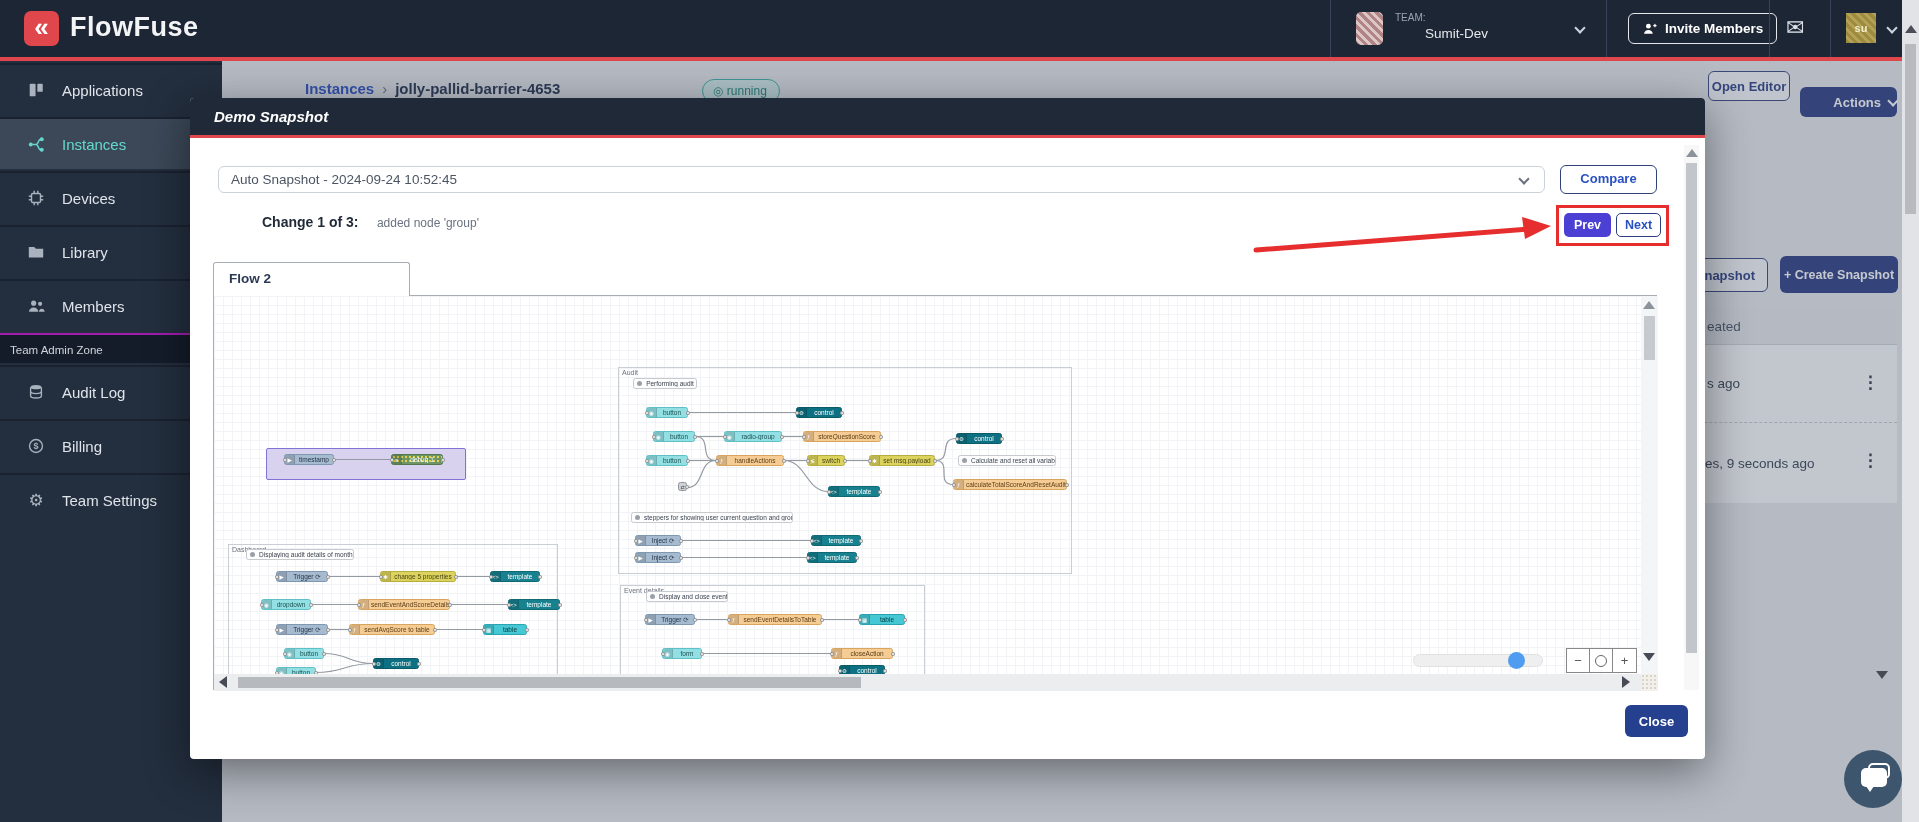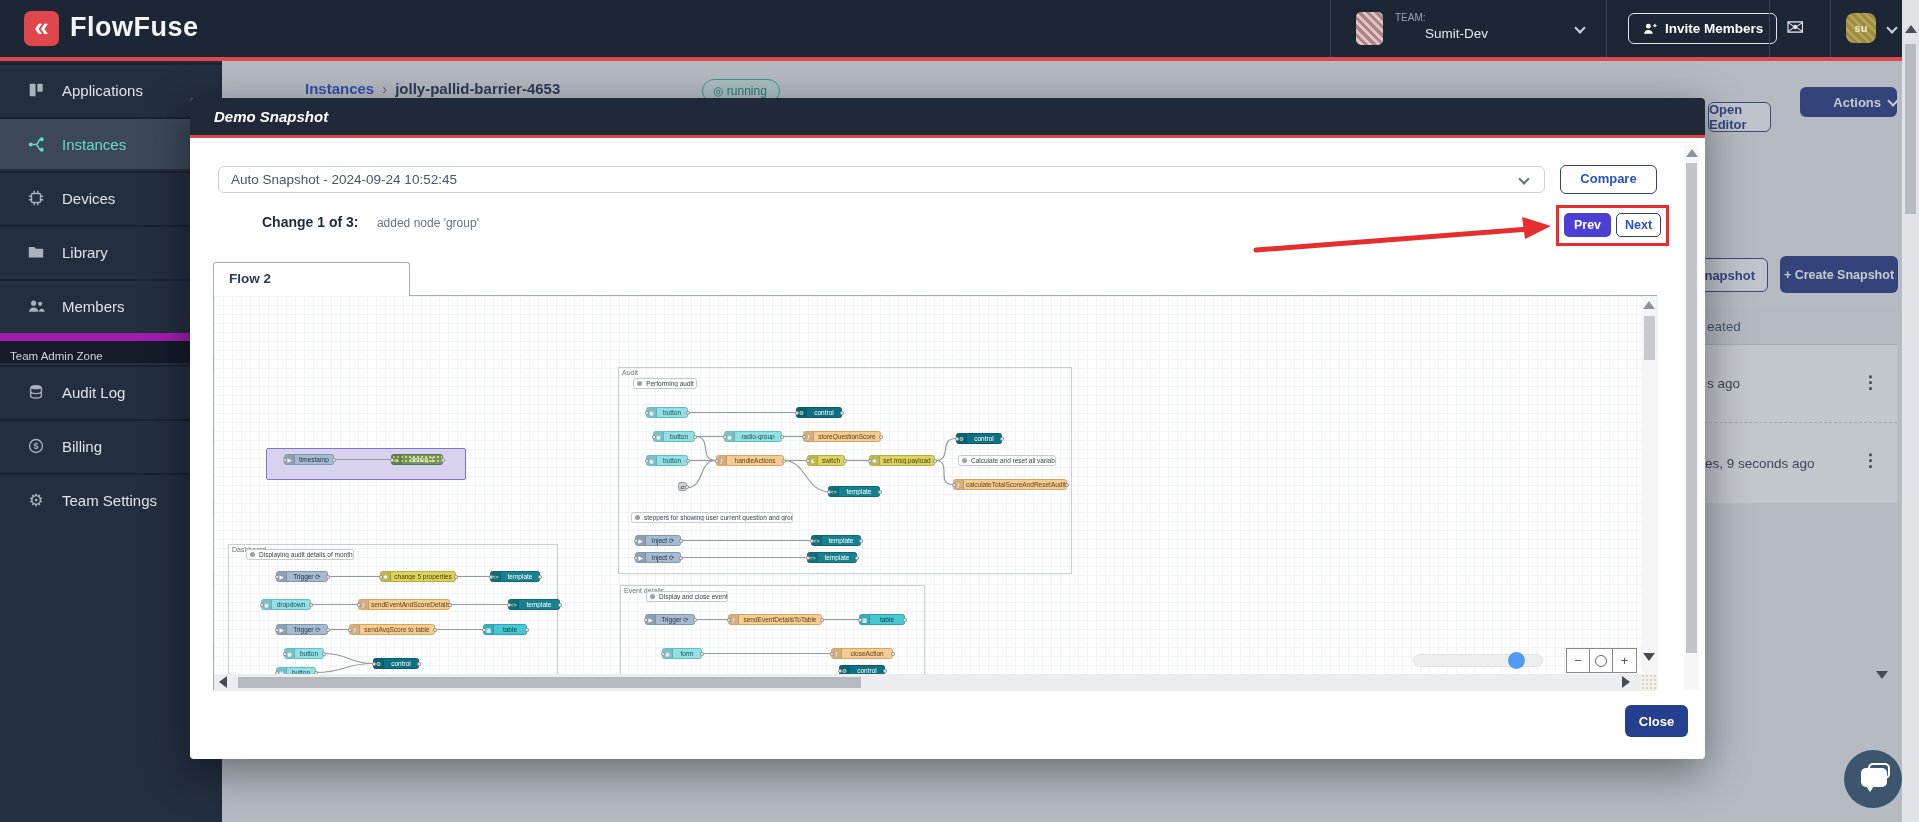--- a/index.html
+++ b/index.html
@@ -12,29 +12,29 @@
   .brand { position:absolute; left:70px; top:12px; color:#f3f4f6; font-size:27px; font-weight:700; letter-spacing:.5px; }
   .nav-sep { position:absolute; top:0; width:1px; height:57px; background:#38445a; }
   .team-tile { position:absolute; left:1356px; top:12px; width:27px; height:33px; border-radius:5px;
     background:repeating-linear-gradient(45deg,#b08484 0 3px,#ddc6c6 3px 6px); }
   .team-label { position:absolute; left:1395px; top:12px; color:#9ca3af; font-size:10px; }
   .team-name { position:absolute; left:1425px; top:26px; color:#e5e7eb; font-size:13.5px; }
   .chev { display:inline-block; width:8px; height:8px; border-right:2px solid currentColor; border-bottom:2px solid currentColor; transform:rotate(45deg); }
   .team-chev { position:absolute; left:1576px; top:24px; color:#cbd5e1; }
   .invite-btn { position:absolute; left:1628px; top:13px; height:31px; padding:0 13px; border:1.5px solid #e5e7eb; border-radius:6px; color:#fff; font-size:13.5px; font-weight:600; display:flex; align-items:center; gap:7px; background:transparent; }
   .mail { position:absolute; left:1786px; top:15px; color:#dfe3e9; font-size:22px; }
-  .avatar { position:absolute; left:1846px; top:13px; width:30px; height:30px; border-radius:8px; background:repeating-linear-gradient(45deg,#9e8c3e 0 3px,#b3a258 3px 6px); color:#f3ecc9; font-size:11px; font-weight:bold; text-align:center; line-height:30px; }
+  .avatar { position:absolute; left:1846px; top:13px; width:30px; height:30px; border-radius:0; background:repeating-linear-gradient(45deg,#9e8c3e 0 3px,#b3a258 3px 6px); color:#f3ecc9; font-size:11px; font-weight:bold; text-align:center; line-height:30px; }
   .acct-chev { position:absolute; left:1888px; top:24px; color:#cbd5e1; }
 
   .sidebar { position:absolute; left:0; top:61px; width:222px; height:761px; background:#232e3e; z-index:6; }
   .side-item { position:absolute; left:0; width:222px; height:52px; display:flex; align-items:center; gap:16px; padding-left:26px; color:#dfe4ea; font-size:15px; border-top:2px solid #1a2230; }
   .side-item .si-ic { width:20px; height:20px; color:#a9b2bd; display:flex; align-items:center; justify-content:center; }
   .side-item.active { background:#3c4858; color:#66d9cf; }
   .side-item.active .si-ic { color:#66d9cf; }
-  .admin-zone { position:absolute; left:0; width:222px; height:30px; background:#141c2a; color:#d1d5db; font-size:11.5px; line-height:30px; padding-left:10px; border-top:8px solid #a21caf; }
+  .admin-zone { position:absolute; left:0; width:222px; height:30px; background:#141c2a; color:#d1d5db; font-size:11.5px; line-height:30px; padding-left:10px; border-top:2px solid #a21caf; }
 
   
   .main-bg { position:absolute; left:222px; top:61px; width:1697px; height:761px; background:#e9ebee; z-index:1; }
   .crumb-row { position:absolute; left:305px; top:76px; height:26px; line-height:26px; font-size:15px; z-index:1; white-space:nowrap; }
   .crumb-link { color:#2b50c8; font-weight:bold; }
   .crumb-sep { color:#6b7280; padding:0 8px; }
   .crumb-cur { color:#22304d; font-weight:bold; }
   .status-pill { position:absolute; left:702px; top:79px; height:24px; padding:0 12px 0 10px; border:1.5px solid #3fb3a8; background:#d9f2ef; border-radius:12px; color:#1f8a7e; font-size:12px; line-height:22px; z-index:1; }
   .btn-outline { border:1.5px solid #36457f; background:#fafbfc; color:#2c3e85; font-weight:600; border-radius:6px; font-size:13px; display:flex; align-items:center; justify-content:center; gap:6px; position:absolute; z-index:1; }
   .btn-navy { background:#2c3d82; color:#fff; font-weight:600; border-radius:6px; font-size:13px; display:flex; align-items:center; justify-content:center; gap:8px; position:absolute; z-index:1; border:none; }
@@ -112,21 +112,21 @@
   .chat-b2 { position:absolute; left:24px; top:13px; width:22px; height:16px; border:2.5px solid #fff; border-radius:5px; }
 </style>
 </head>
 <body>
 
 <div class="main-bg"></div>
 <div class="crumb-row">
   <span class="crumb-link">Instances</span><span class="crumb-sep">›</span><span class="crumb-cur">jolly-pallid-barrier-4653</span>
 </div>
 <div class="status-pill">◎ running</div>
-<div class="btn-outline" style="left:1708px;top:102px;width:63px;height:30px;">Open Editor</div>
+<div class="btn-outline" style="left:1708px;top:71px;width:82px;height:30px;">Open Editor</div>
 <div class="btn-navy" style="left:1800px;top:87px;width:97px;height:30px;justify-content:flex-end;">
   <span>Actions</span>
   <span class="chev" style="margin-top:-3px;"></span>
 </div>
 <div class="btn-outline" style="left:1688px;top:258px;width:80px;height:34px;justify-content:flex-end;padding-right:12px;">napshot</div>
 <div class="btn-navy" style="left:1780px;top:256px;width:118px;height:37px;font-size:12.5px;">+  Create Snapshot</div>
 <div class="tbl-header">
   <span style="position:absolute;left:307px;">eated</span>
 </div>
 <div class="tbl-row" style="top:345px;height:78px;border-bottom:1px dashed #c9cdd2;">

